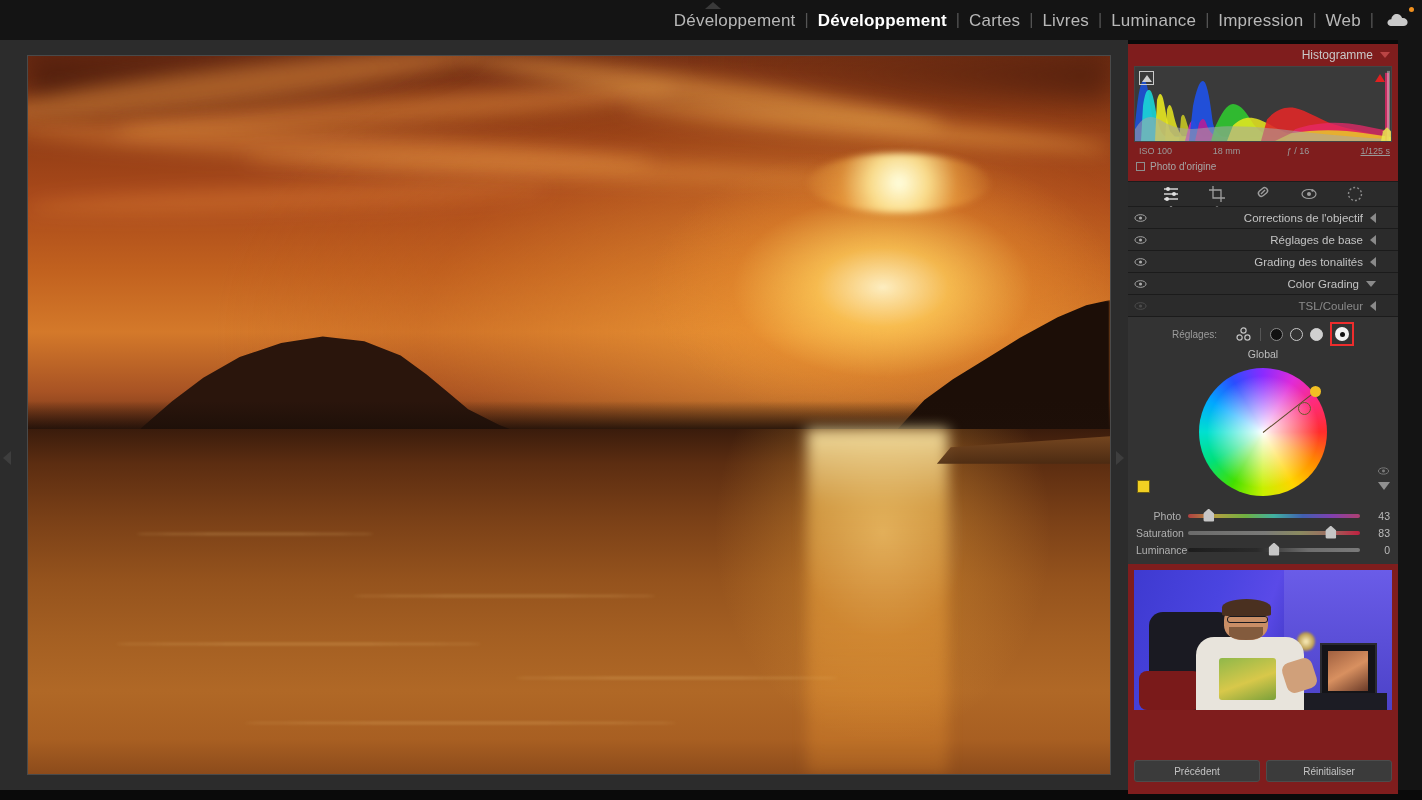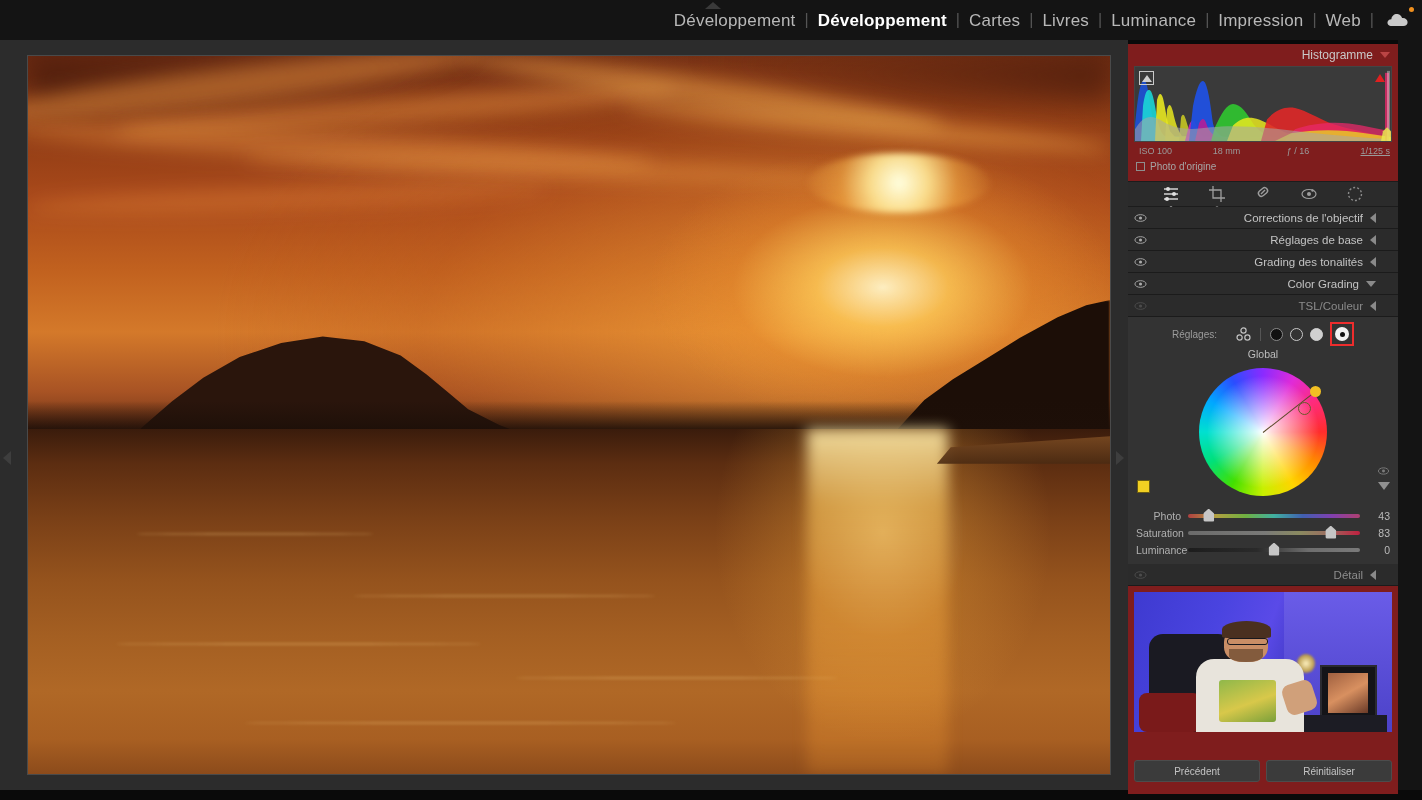--- a/index.html
+++ b/index.html
@@ -658,30 +658,20 @@
         <div class="srow">
           <span class="slabel">Luminance</span>
           <span class="strack t-lum">
             <i class="knob" style="left:50%;"></i>
           </span>
           <span class="sval">0</span>
         </div>
       </div>
     </div>
 
-    <div class="sec dim">
-      <span class="eye">
-        <svg viewBox="0 0 14 10" width="13" height="10">
-            <ellipse cx="7" cy="5" rx="6" ry="3.6" stroke="#8a8a8a" stroke-width="1" fill="none"></ellipse>
-            <circle cx="7" cy="5" r="1.7" fill="#8a8a8a"></circle>
-          </svg>
-      </span>
-      <span class="title">Détail</span>
-      <span class="tri-left"></span>
-    </div>
 
     <div class="preview-wrap">
       <div class="pv-wall"></div>
       <div class="pv-wall2"></div>
       <div class="pv-lamp"></div>
       <div class="pv-chair"></div>
       <div class="pv-chair2"></div>
       <div class="pv-frame">
           <i></i>
         </div>

